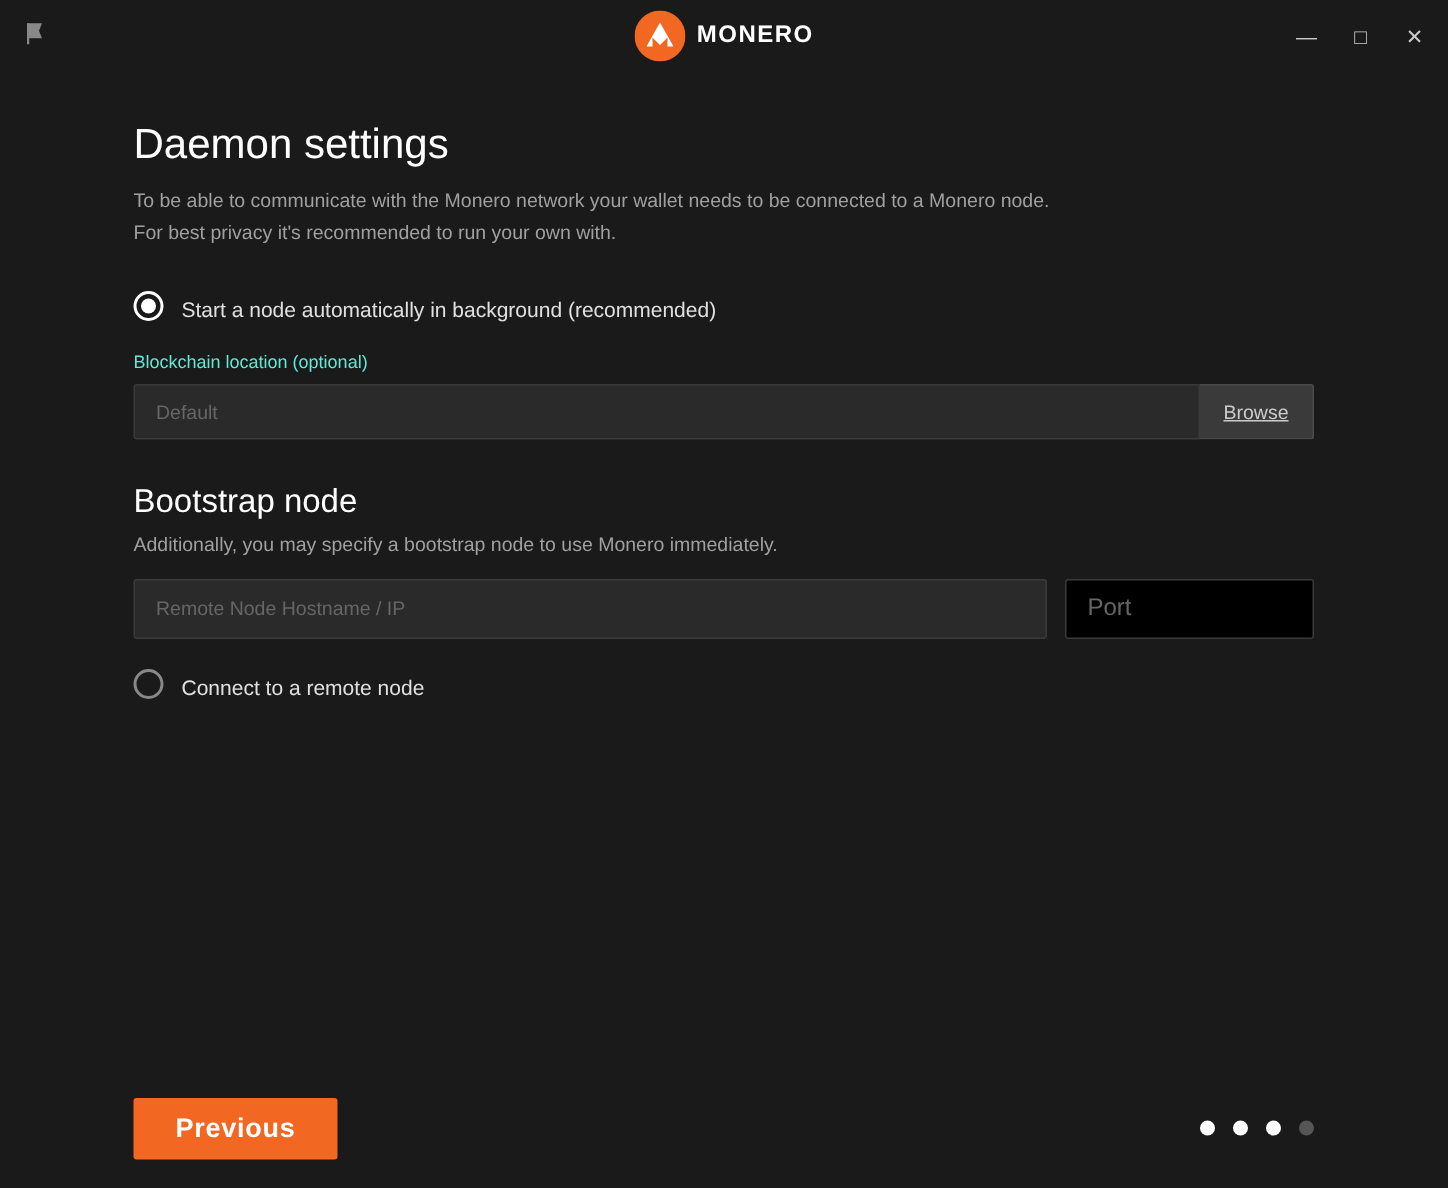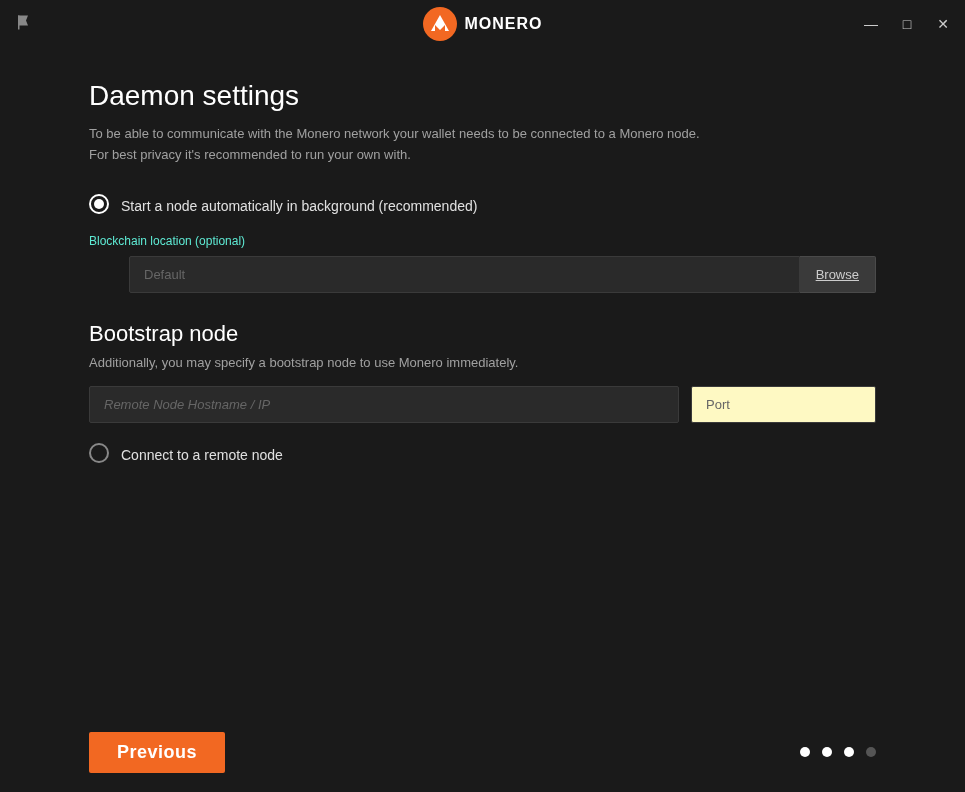--- a/index.html
+++ b/index.html
@@ -137,21 +137,20 @@
     .field-label {
       color: #5eead4;
       font-size: 12px;
       margin-bottom: 8px;
     }
 
     .input-row {
       display: flex;
       gap: 0;
       margin-bottom: 28px;
-      margin-left: 40px;
     }
 
     .text-input {
       flex: 1;
       background-color: #2a2a2a;
       border: 1px solid #3a3a3a;
       color: #888888;
       padding: 10px 14px;
       font-size: 13px;
       outline: none;
@@ -197,34 +196,33 @@
 
     .hostname-input {
       flex: 1;
       background-color: #2a2a2a;
       border: 1px solid #3a3a3a;
       color: #888888;
       padding: 10px 14px;
       font-size: 13px;
       outline: none;
       border-radius: 2px;
-      font-style: italic;
     }
 
     .hostname-input::placeholder {
       color: #666666;
     }
 
     .port-input {
-      width: 185px;
-      background-color: #fef9c3;
+      width: 166px;
+      background-color: #000000;
       border: 1px solid #3a3a3a;
       color: #888888;
       padding: 10px 14px;
-      font-size: 13px;
+      font-size: 16px;
       outline: none;
       border-radius: 2px;
     }
 
     .port-input::placeholder {
       color: #666666;
     }
 
     
     .bottom-nav {

